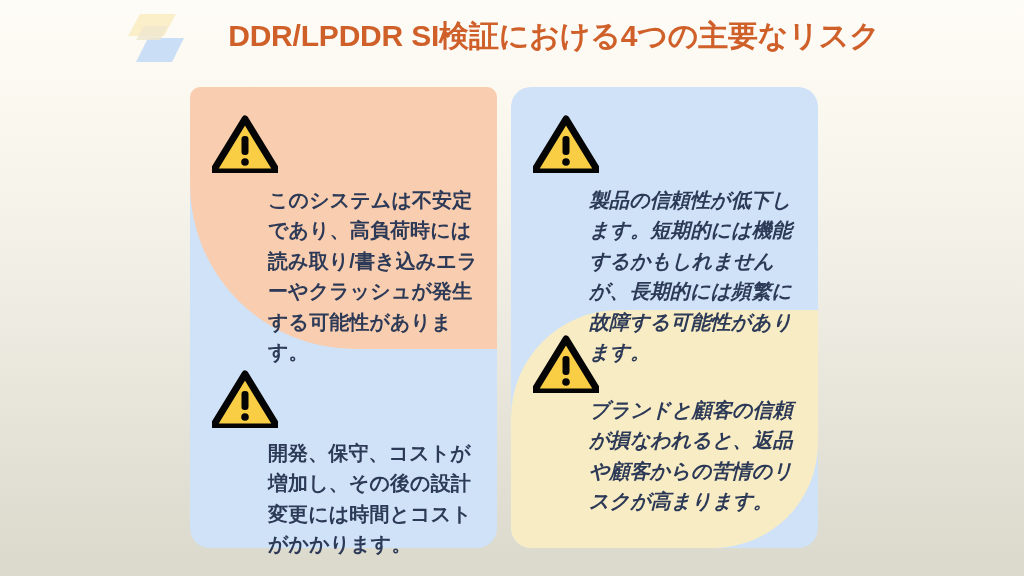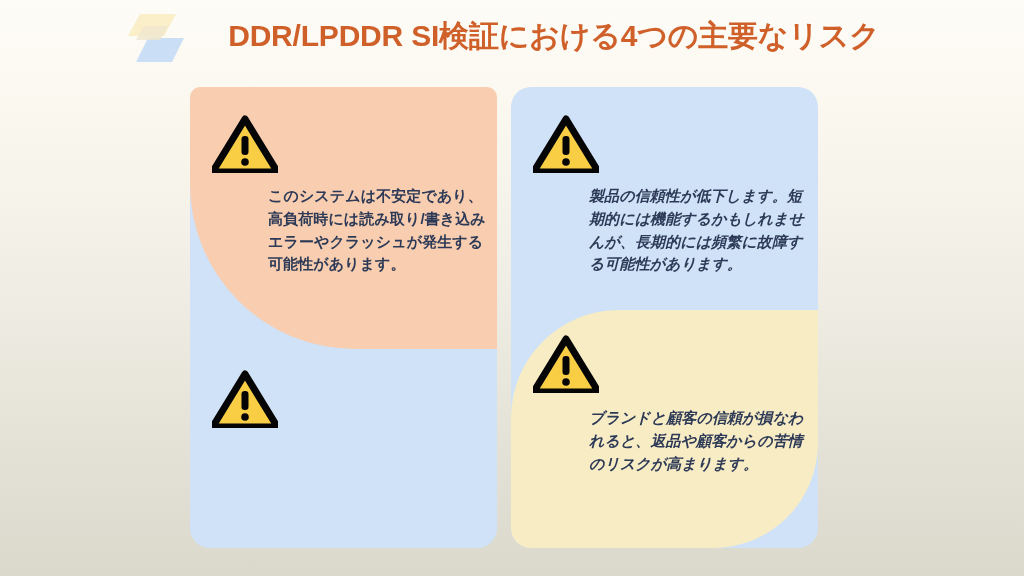--- a/index.html
+++ b/index.html
@@ -92,30 +92,30 @@
     display:block;
     width:66px; height:58px;
     margin-left:22px;
     margin-top:28px;
   }
 
   .risk-text {
     margin-left:78px;
     margin-top:12px;
     width:218px;
-    font-size:15px;
+    font-size:20px;
     font-weight:bold;
     line-height:1.52;
     color:#2D3A57;
     letter-spacing:0.1px;
     white-space:pre-line;
   }
 
   #risk-4 .warn-icon { margin-top:24px; }
-  #risk-4 .risk-text { margin-top:14px; }
+  #risk-4 .risk-text { margin-top:2px; }
   #risk-3 .risk-text { margin-top:10px; }
 </style>
 </head>
 <body>
 
 <div id="header">
 
   <svg id="logo" viewBox="0 0 66 56" xmlns="http://www.w3.org/2000/svg">
     <path d="M18 4 L54 4 L42 26 L6 26 Z" fill="#FAEFC9" rx="4"></path>
     <path d="M26 28 L62 28 L50 52 L14 52 Z" fill="#CADEF5"></path>
@@ -138,20 +138,21 @@
     </svg>
     <div class="risk-text">このシステムは不安定であり、高負荷時には読み取り/書き込みエラーやクラッシュが発生する可能性があります。</div>
   </div>
 
   <div id="risk-3" class="risk-item">
     <svg class="warn-icon" viewBox="0 0 66 58" xmlns="http://www.w3.org/2000/svg">
       <path d="M33 4 L63 53 Q65 57 60 57 L6 57 Q1 57 3 53 Z" fill="#F9CE45" stroke="#050505" stroke-width="7" stroke-linejoin="round"></path>
       <rect x="29.5" y="21" width="7" height="19" rx="3.2" fill="#050505"></rect>
       <circle cx="33" cy="47" r="3.8" fill="#050505"></circle>
     </svg>
+    <div class="risk-text">開発、保守、コストが増加し、その後の設計変更には時間とコストがかかります。</div>
   </div>
 </div>
 
 <div id="col-right" class="column">
 
   <div class="card-base"></div>
   <div id="card-cream" class="card-overlay"></div>
 
   <div id="risk-2" class="risk-item">
     <svg class="warn-icon" viewBox="0 0 66 58" xmlns="http://www.w3.org/2000/svg">

